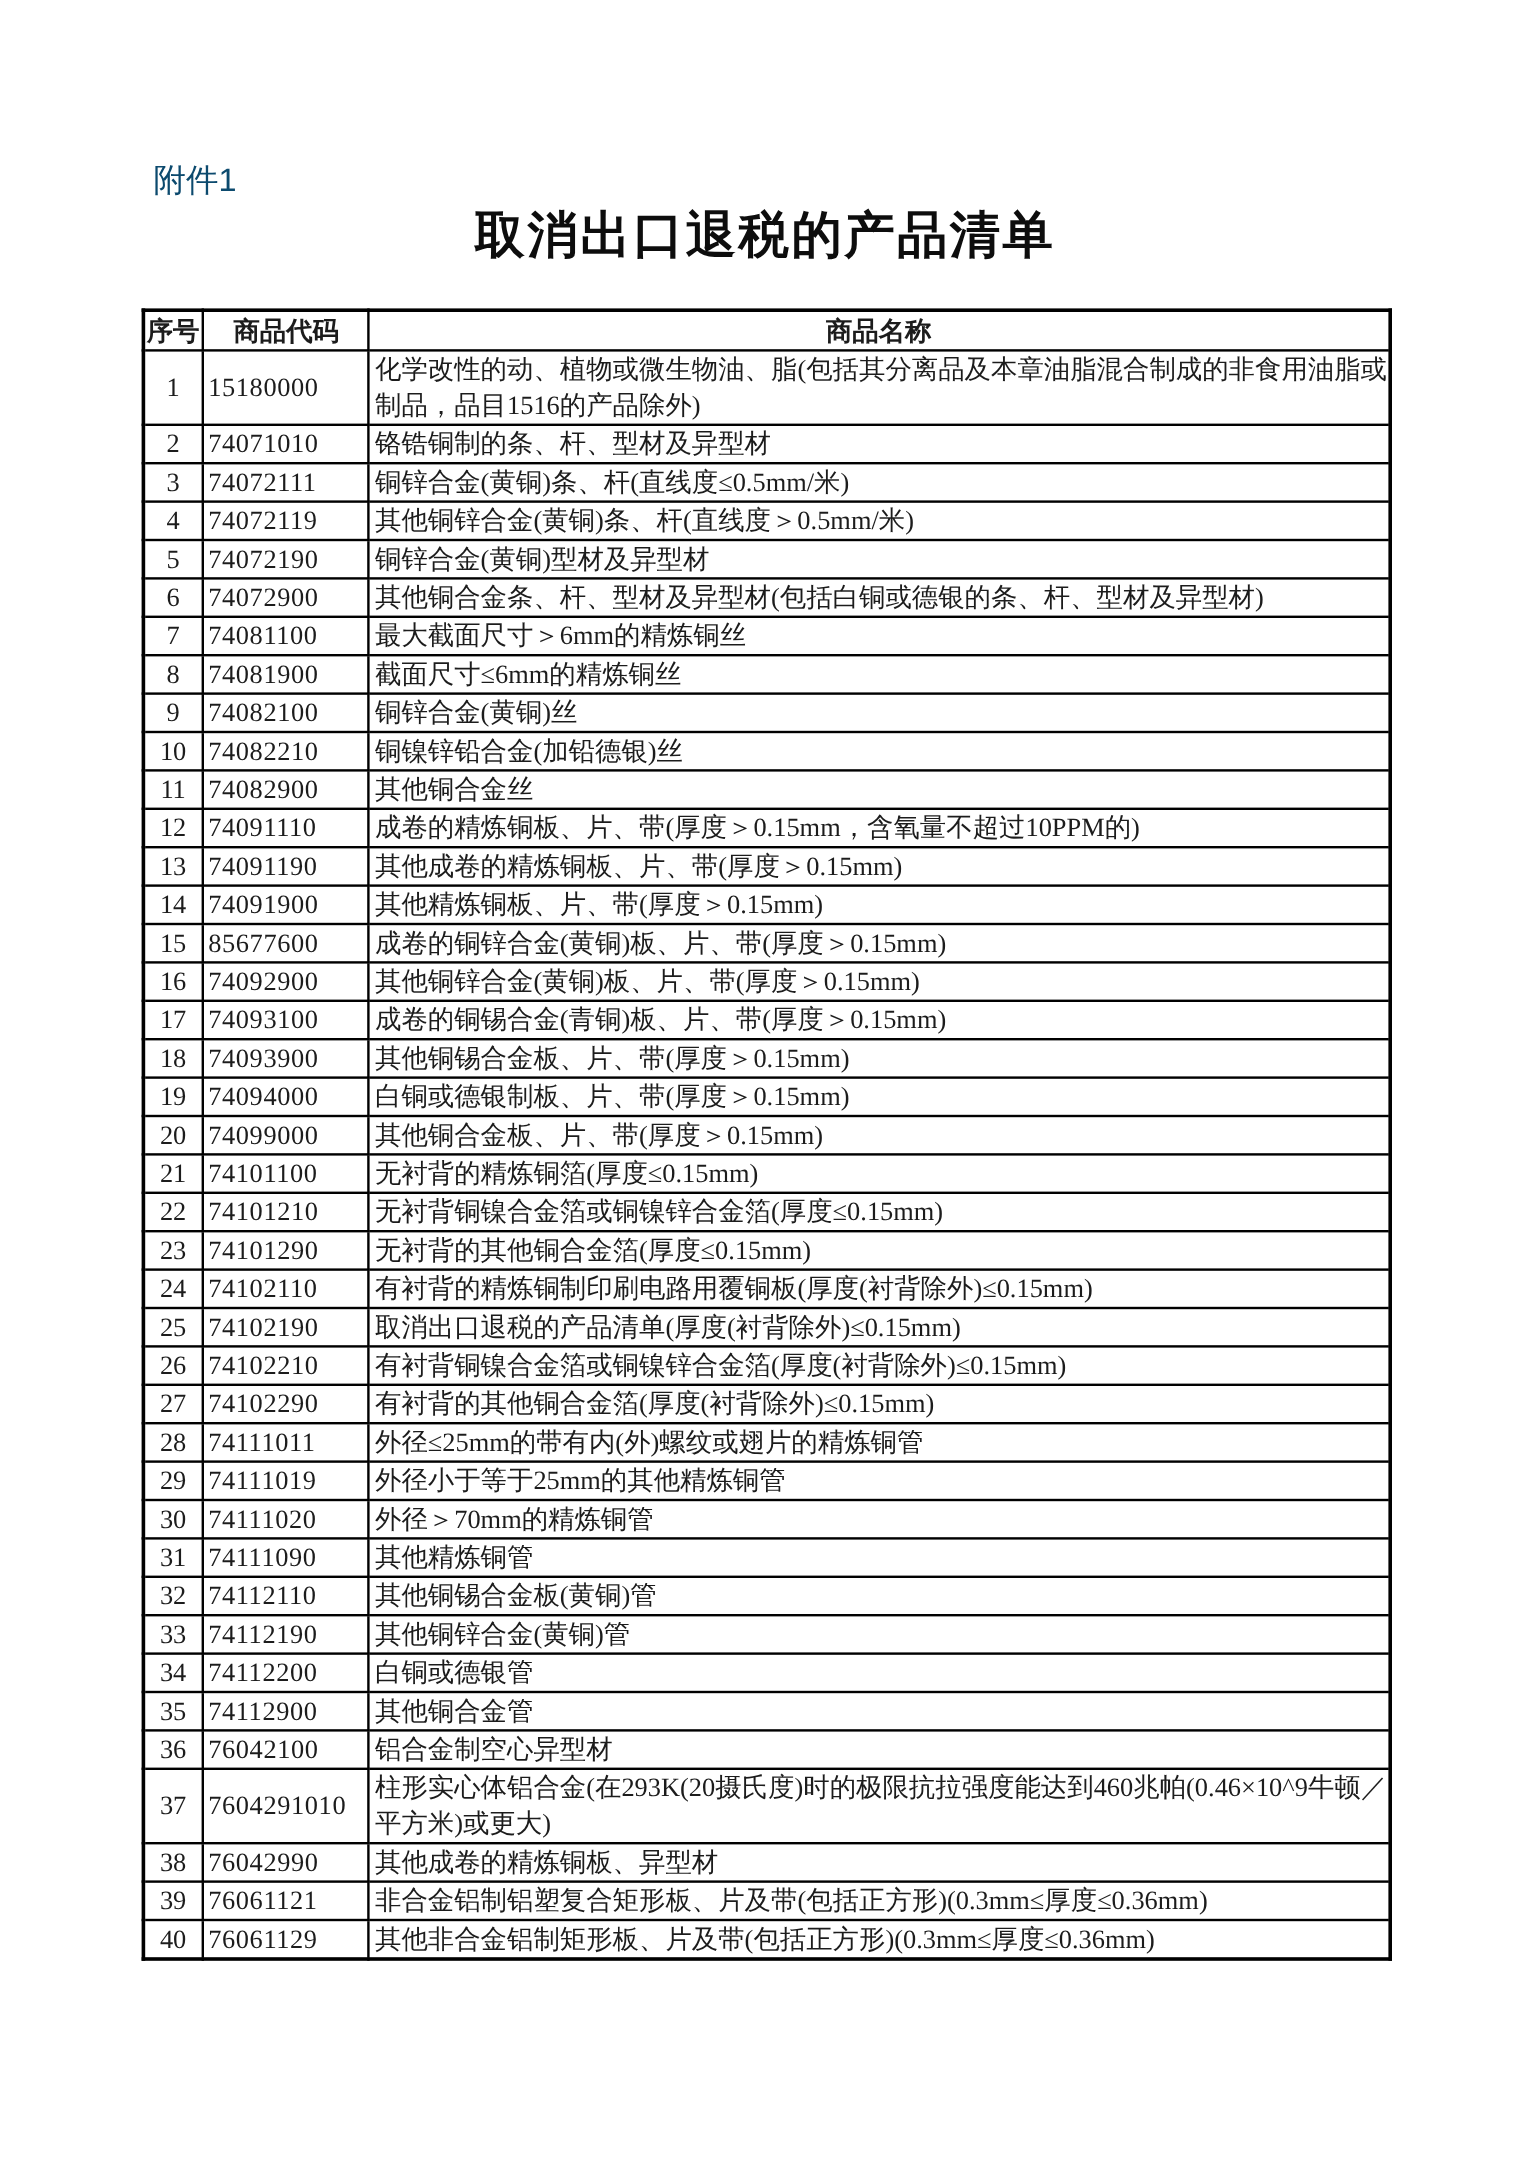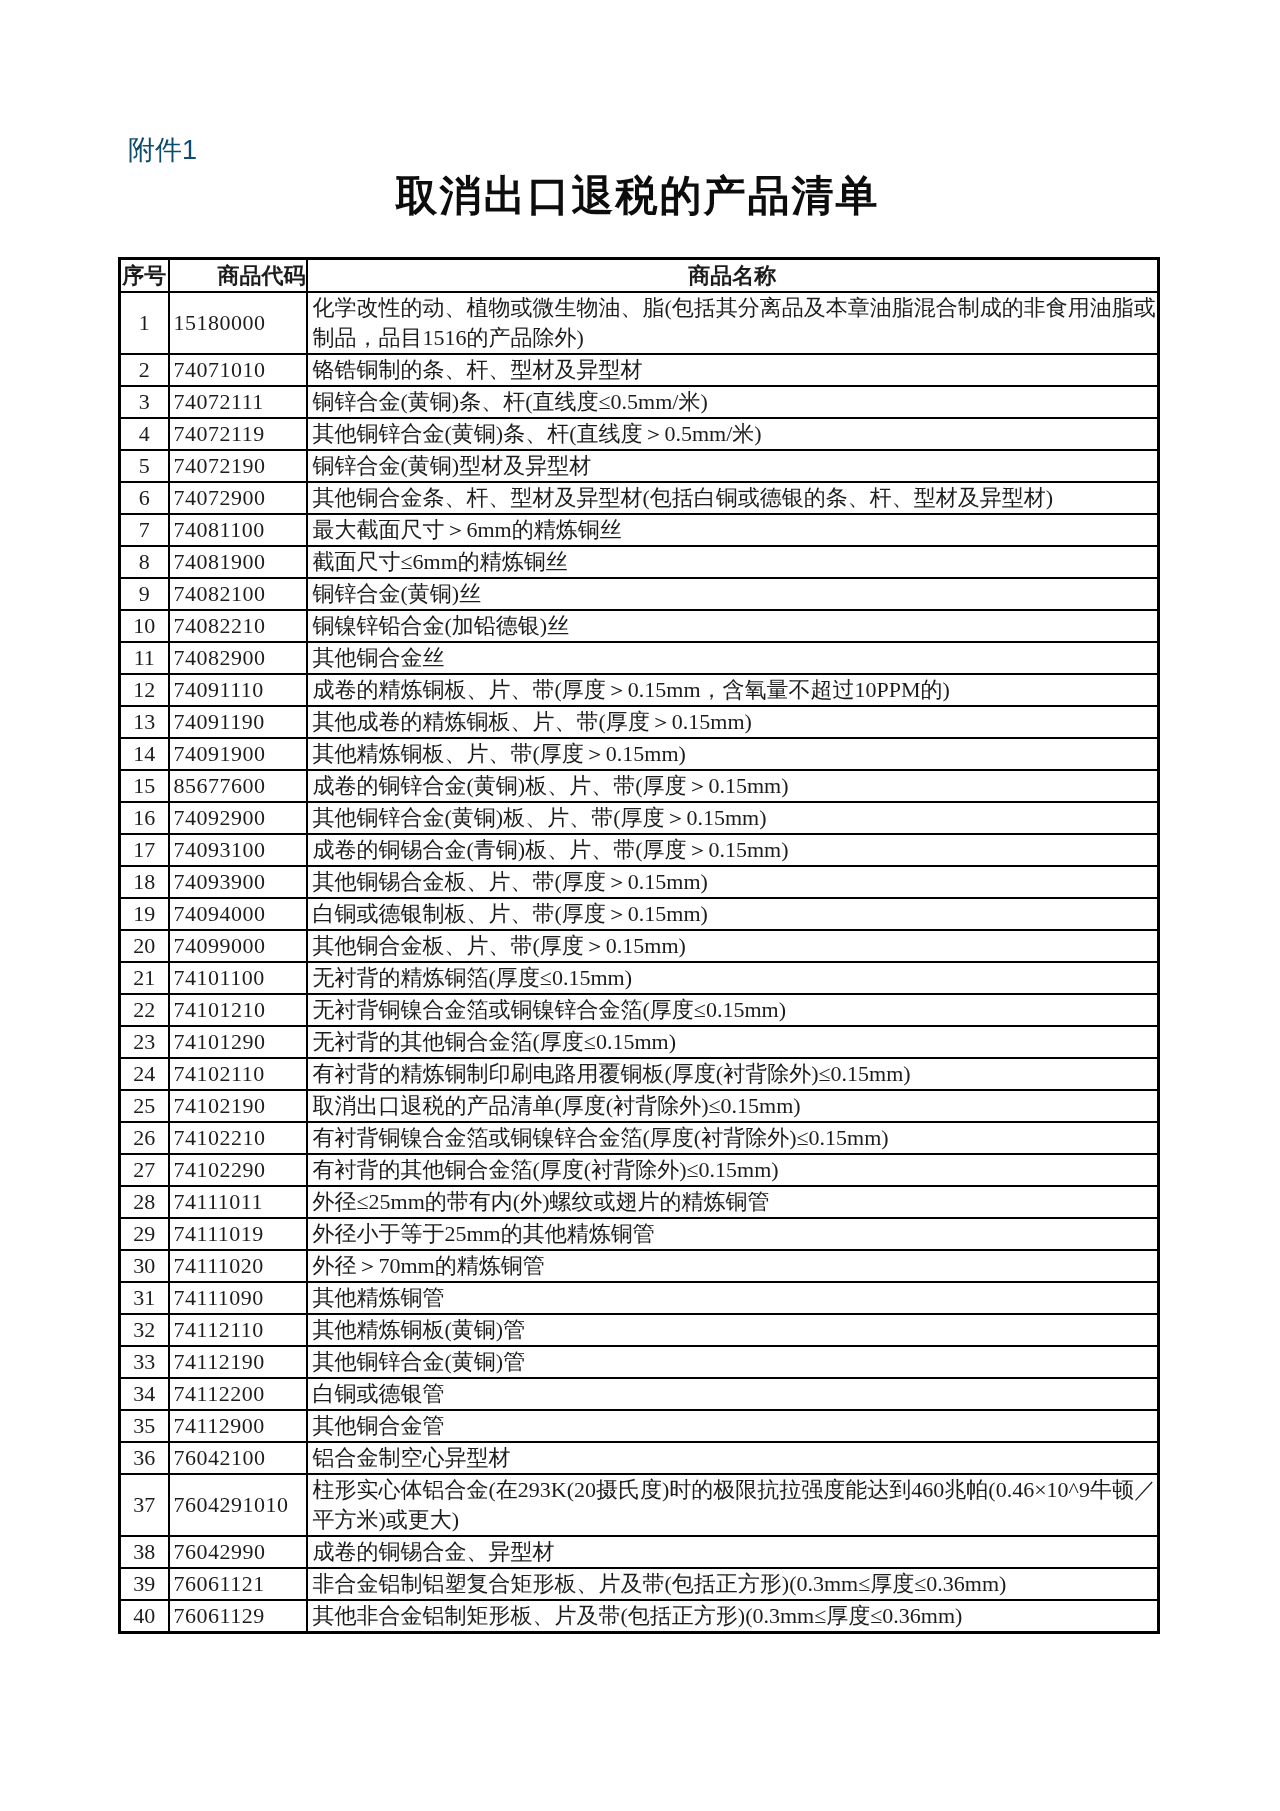--- a/index.html
+++ b/index.html
@@ -52,21 +52,21 @@
     padding: 0;
     vertical-align: middle;
     overflow: hidden;
   }
   .product-table thead th {
     height: 31px;
     font-weight: bold;
     white-space: nowrap;
   }
   th.h-no   { text-align: center; }
-  th.h-code { text-align: right; padding-left: 2px; }
+  th.h-code { text-align: center; padding-left: 2px; }
   th.h-name { text-align: center; margin-top: 46px; }
   td.c-no   { text-align: center; }
   td.c-code { text-align: left; padding-left: 4px; letter-spacing: 0.5px; }
   td.c-name { text-align: left; padding-left: 5px; margin-left: 12px; }
   td.c-name .nm { display: block; }
 </style>
 </head>
 <body>
 
 <div class="attachment-label">附件1</div>
@@ -332,21 +332,21 @@
     <td class="c-code">74111090</td>
     <td class="c-name">
           <span class="nm">其他精炼铜管</span>
         </td>
   </tr>
 
   <tr>
     <td class="c-no">32</td>
     <td class="c-code">74112110</td>
     <td class="c-name">
-          <span class="nm">其他精炼铜板(黄铜)管</span>
+          <span class="nm">其他铜锡合金板(黄铜)管</span>
         </td>
   </tr>
 
   <tr>
     <td class="c-no">33</td>
     <td class="c-code">74112190</td>
     <td class="c-name">
           <span class="nm">其他铜锌合金(黄铜)管</span>
         </td>
   </tr>
@@ -380,21 +380,21 @@
     <td class="c-code">7604291010</td>
     <td class="c-name">
           <span class="nm">柱形实心体铝合金(在293K(20摄氏度)时的极限抗拉强度能达到460兆帕(0.46×10^9牛顿／平方米)或更大)</span>
         </td>
   </tr>
 
   <tr>
     <td class="c-no">38</td>
     <td class="c-code">76042990</td>
     <td class="c-name">
-          <span class="nm">成卷的铜锡合金、异型材</span>
+          <span class="nm">其他成卷的精炼铜板、异型材</span>
         </td>
   </tr>
 
   <tr>
     <td class="c-no">39</td>
     <td class="c-code">76061121</td>
     <td class="c-name">
           <span class="nm">非合金铝制铝塑复合矩形板、片及带(包括正方形)(0.3mm≤厚度≤0.36mm)</span>
         </td>
   </tr>

